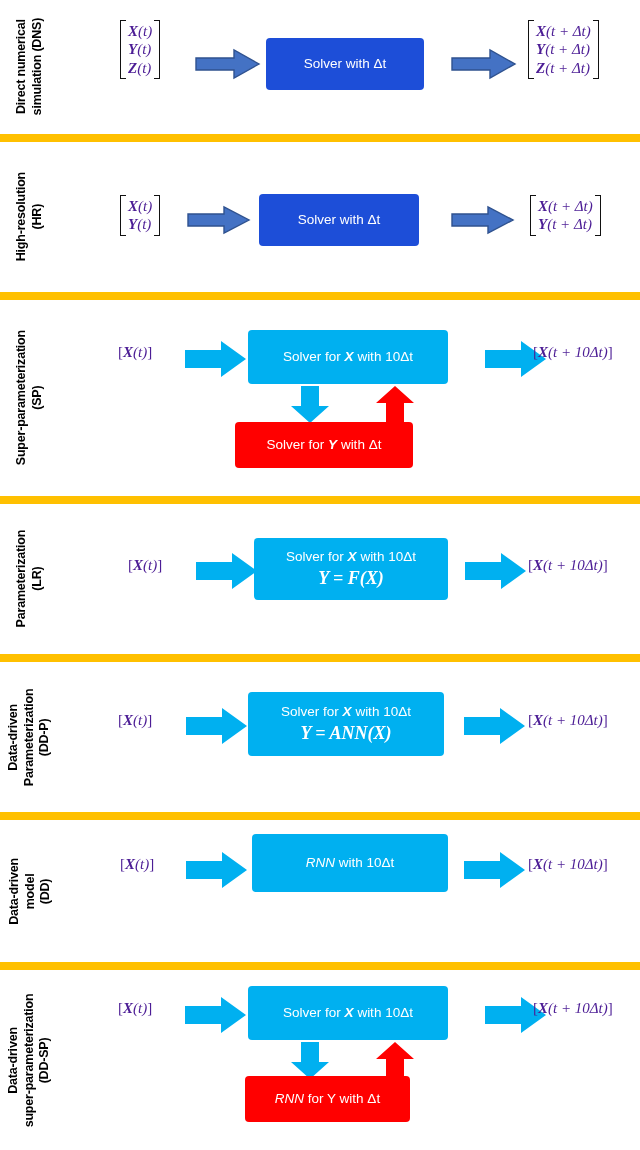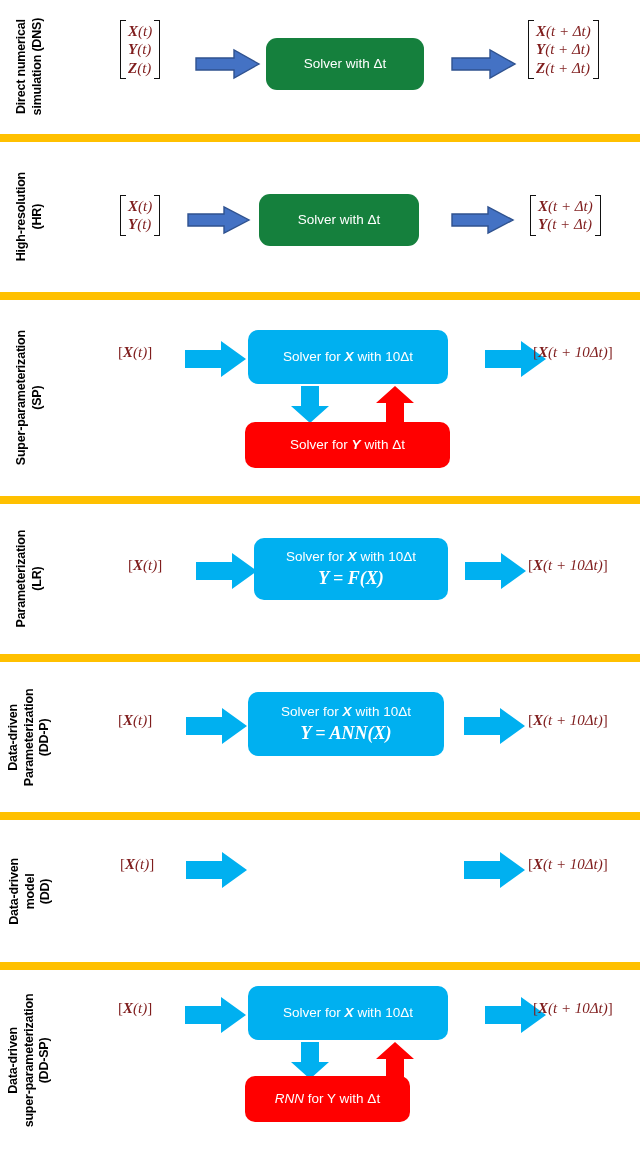--- a/index.html
+++ b/index.html
@@ -35,21 +35,21 @@
     font-size:12.5px;
     line-height:1.25;
     color:#000000;
     letter-spacing:-0.2px;
   }
 
   
   .vec{
     position:absolute;
     font-family:"Liberation Serif", serif;
-    color:#7f1d1d;
+    color:#4c1d95;
     display:flex;
     align-items:center;
     white-space:nowrap;
   }
   .vec-rows{
     display:flex;flex-direction:column;
     align-items:flex-start;
     line-height:1.22;
   }
   .mvar{font-weight:bold;font-style:italic;}
@@ -63,32 +63,32 @@
     border-top:1.6px solid #111;
     border-bottom:1.6px solid #111;
   }
   .bracket > .bl{border-left:1.6px solid #111;}
   .bracket > .br{border-right:1.6px solid #111;}
   .bracket > .bcontent{padding:2px 2px;}
 
   
   .box{
     position:absolute;
-    border-radius:10px;
+    border-radius:4px;
     display:flex;
     align-items:center;
     justify-content:center;
     text-align:center;
     color:#ffffff;
     font-size:13.5px;
     line-height:1.35;
     box-sizing:border-box;
     padding:4px 8px;
   }
-  .box.dark{background:#15803d;border-radius:11px;}
+  .box.dark{background:#1d4ed8;border-radius:4px;}
   .box.light{background:#00B0F0;}
   .box.red{background:#FF0000;}
   .box .bx-line{display:block;white-space:nowrap;}
   .box .ser{font-family:"Liberation Serif", serif;font-size:18px;}
 
   
   .arrow-h{position:absolute;}
   .arrow-v{position:absolute;}
 
   svg{display:block;overflow:visible;}
@@ -238,21 +238,21 @@
       <polygon points="11,0 29,0 29,20 39,20 20,37 1,20 11,20" fill="#00B0F0"></polygon>
     </svg>
   </div>
 
   <div class="arrow-v" style="left:375px;top:386px;">
     <svg width="40" height="38" viewBox="0 0 40 38">
       <polygon points="20,0 39,17 29,17 29,37 11,37 11,17 1,17" fill="#FF0000"></polygon>
     </svg>
   </div>
 
-  <div class="box red" style="left:245px;top:422px;width:205px;height:46px;">
+  <div class="box red" style="left:235px;top:422px;width:178px;height:46px;">
     <span class="bx-line">Solver for <b><i>Y</i></b> with Δt</span>
   </div>
 
   <div class="divider" style="top:496px;"></div>
 
   <div class="row-label" style="top:504px;height:150px;">
     <div class="lbl-inner">
       <span>Parameterization</span><br>
       <span>(LR)</span>
     </div>
@@ -331,20 +331,25 @@
   <div class="vec" style="left:120px;top:856px;font-size:15px;">
     <span style="font-family:'Liberation Serif',serif;">[<span class="mvar"><span style="font-weight:bold;font-style:italic;">X</span><span style="font-weight:normal;font-style:italic;">(t)</span></span>]</span>
   </div>
 
   <div class="arrow-h" style="left:186px;top:851px;">
     <svg width="62" height="38" viewBox="0 0 62 38">
       <polygon points="0,10 36,10 36,1 61,19 36,37 36,28 0,28" fill="#00B0F0"></polygon>
     </svg>
   </div>
 
+  <div class="box light" style="left:252px;top:834px;width:196px;height:58px;">
+    <span class="bx-line">
+      <span style="font-style:italic;">RNN</span> <span>with 10Δt</span>
+    </span>
+  </div>
 
   <div class="arrow-h" style="left:464px;top:851px;">
     <svg width="62" height="38" viewBox="0 0 62 38">
       <polygon points="0,10 36,10 36,1 61,19 36,37 36,28 0,28" fill="#00B0F0"></polygon>
     </svg>
   </div>
 
   <div class="vec" style="left:528px;top:856px;font-size:15px;">
     <span style="font-family:'Liberation Serif',serif;">[<span class="mvar"><span style="font-weight:bold;font-style:italic;">X</span><span style="font-weight:normal;font-style:italic;">(t + 10Δt)</span></span>]</span>
   </div>

